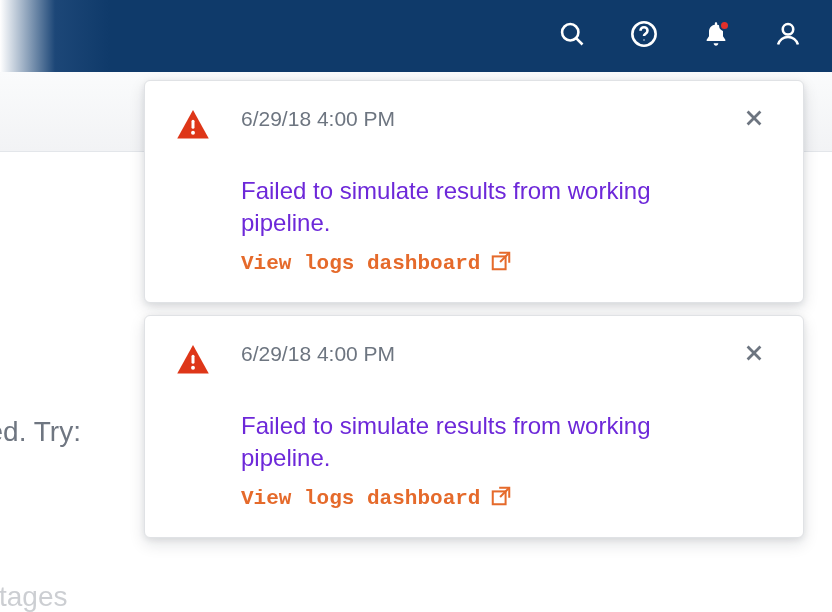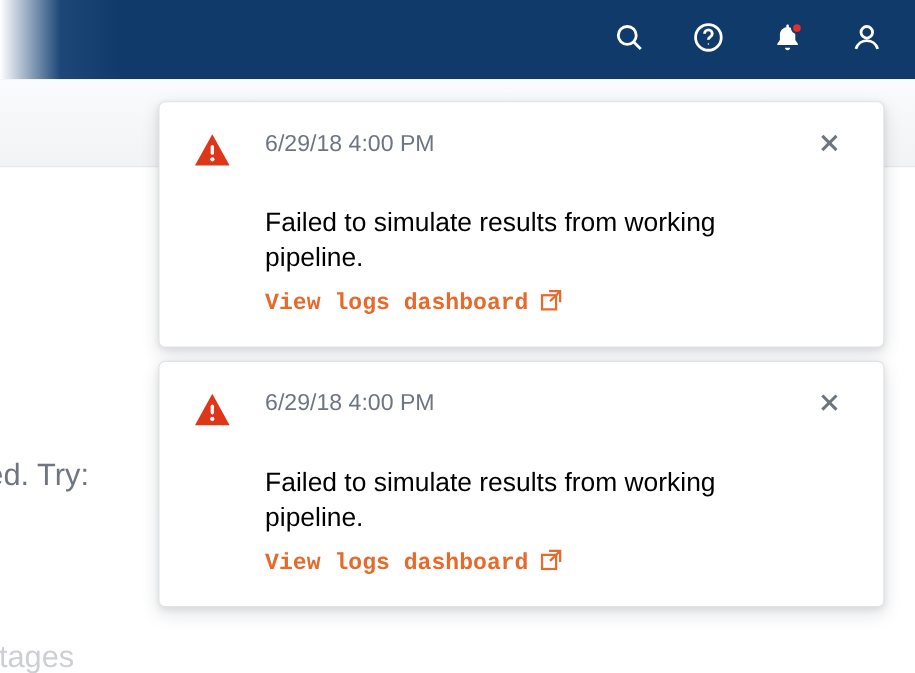--- a/index.html
+++ b/index.html
@@ -42,39 +42,39 @@
       position: relative;
       width: 100%;
       height: calc(612px - 72px);
     }
     .bg-text {
       position: absolute; color: #6f7681; font-size: 28px; line-height: 1.4;
       user-select: none;
     }
     .toast-stack {
       position: absolute;
-      top: 20px; right: 28px;
+      top: 8px; right: 28px;
       width: 660px;
       display: flex; flex-direction: column; gap: 12px;
     }
     .toast {
       background: #fff;
       border: 1px solid #e0e2e5;
       border-radius: 6px;
       box-shadow: 0 6px 16px rgba(16,24,40,0.12), 0 2px 6px rgba(16,24,40,0.08);
       padding: 26px 30px 24px 30px;
       display: grid;
       grid-template-columns: 50px 1fr 30px;
       column-gap: 16px;
       align-items: start;
       position: relative;
     }
     .toast .warn-icon svg { width: 36px; height: 36px; }
     .toast .timestamp { color: #6d7580; font-size: 21px; margin-bottom: 4px; }
-    .toast .message { color: #000000; font-size: 24px; line-height: 1.35; margin-bottom: 10px; max-width: 480px; margin-top: 44px;}
+    .toast .message { color: #6d28d9; font-size: 24px; line-height: 1.35; margin-bottom: 10px; max-width: 480px; margin-top: 44px;}
     .toast .link {
       color: #e56a2b; font-size: 21px; font-weight: 600;
       display: inline-flex; align-items: center; gap: 10px;
       cursor: pointer;
       font-family: Liberation Mono, monospace;
     }
     .toast .link svg { width: 22px; height: 22px; stroke: #e56a2b; fill: none; stroke-width: 2.2; }
     .toast .close { color: #6d7580; cursor: pointer; }
     .toast .close svg { width: 22px; height: 22px; stroke: #6d7580; stroke-width: 3; fill:none; }
   </style>

